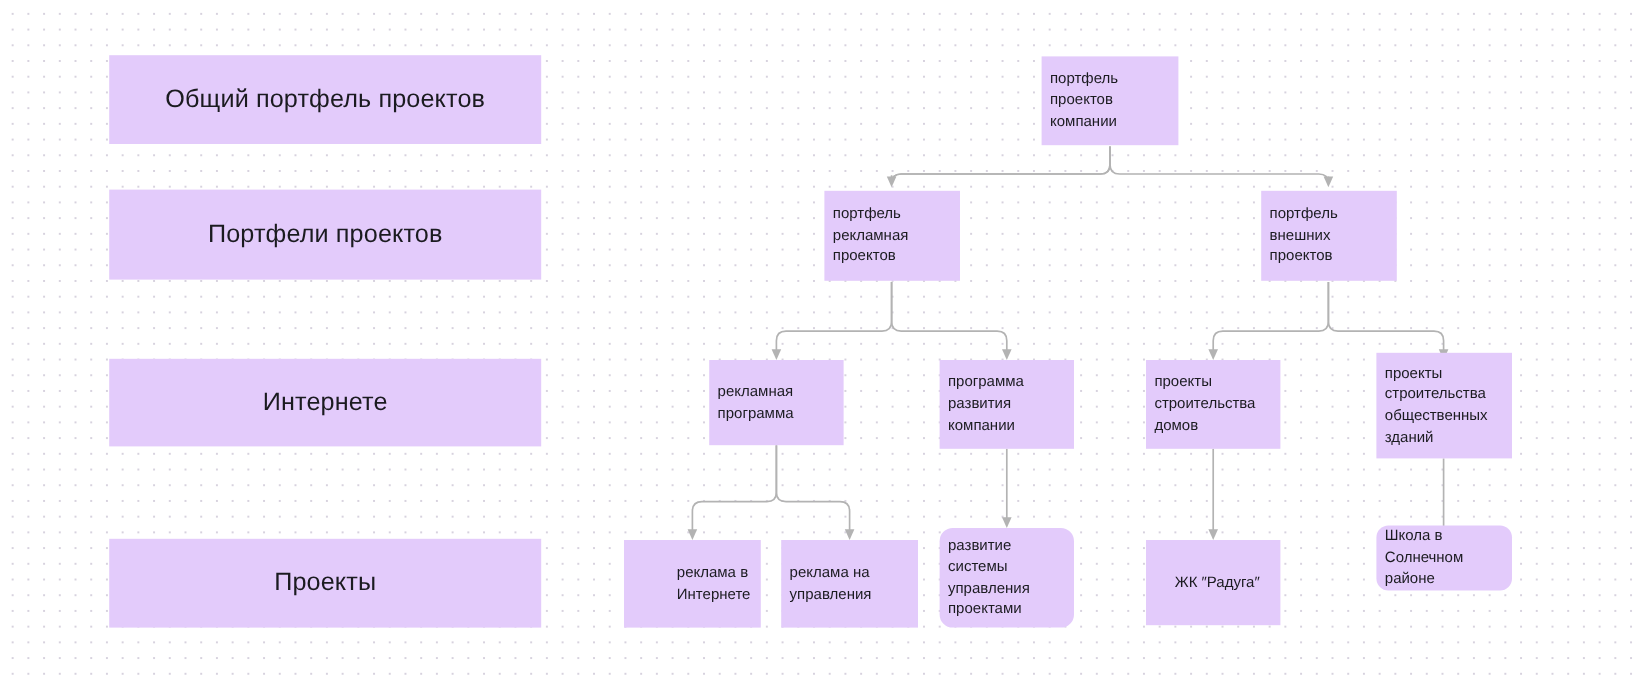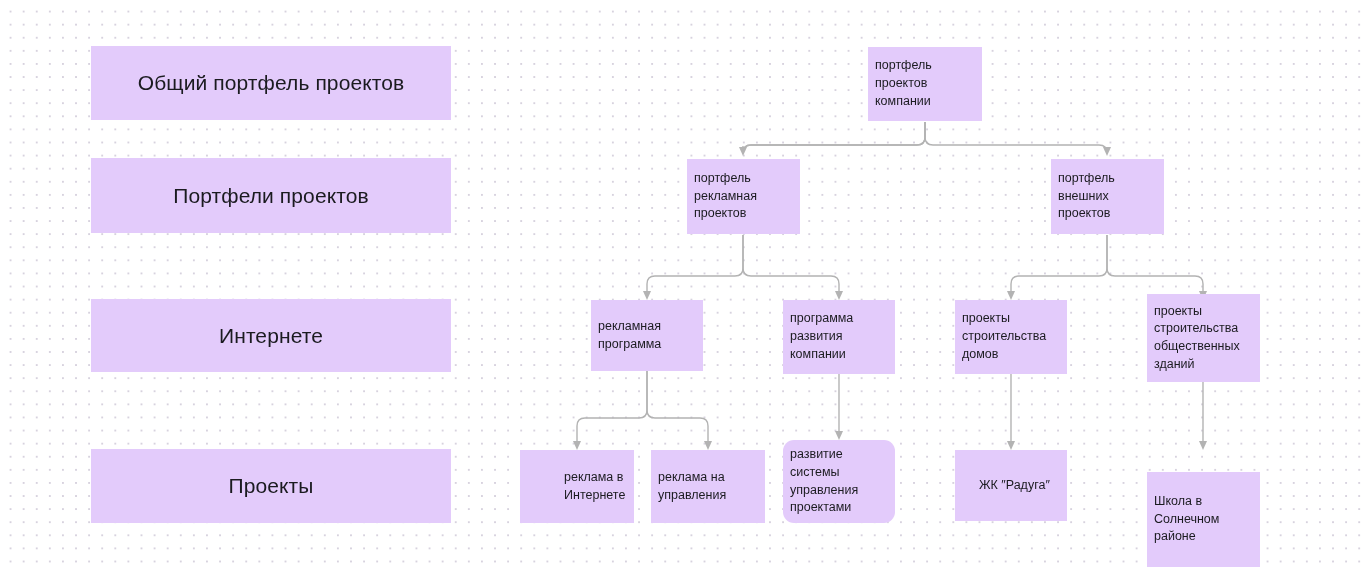--- a/index.html
+++ b/index.html
@@ -189,19 +189,19 @@
     <span>развитие</span>
     <span>системы</span>
     <span>управления</span>
     <span>проектами</span>
   </div>
 
   <div class="node tree-node" style="left:955px; top:450px; width:112px; height:71px; flex-direction:column;padding-left:24px;">
     <span>ЖК ″Радуга″</span>
   </div>
 
-  <div class="node tree-node" style="left:1147px; top:472px; width:113px; height:95px; flex-direction:column;">
+  <div class="node tree-node" style="left:1147px; top:438px; width:113px; height:54px; flex-direction:column;border-radius:10px;">
     <span>Школа в</span>
     <span>Солнечном</span>
     <span>районе</span>
   </div>
 
 </div>
 
 </body></html>

